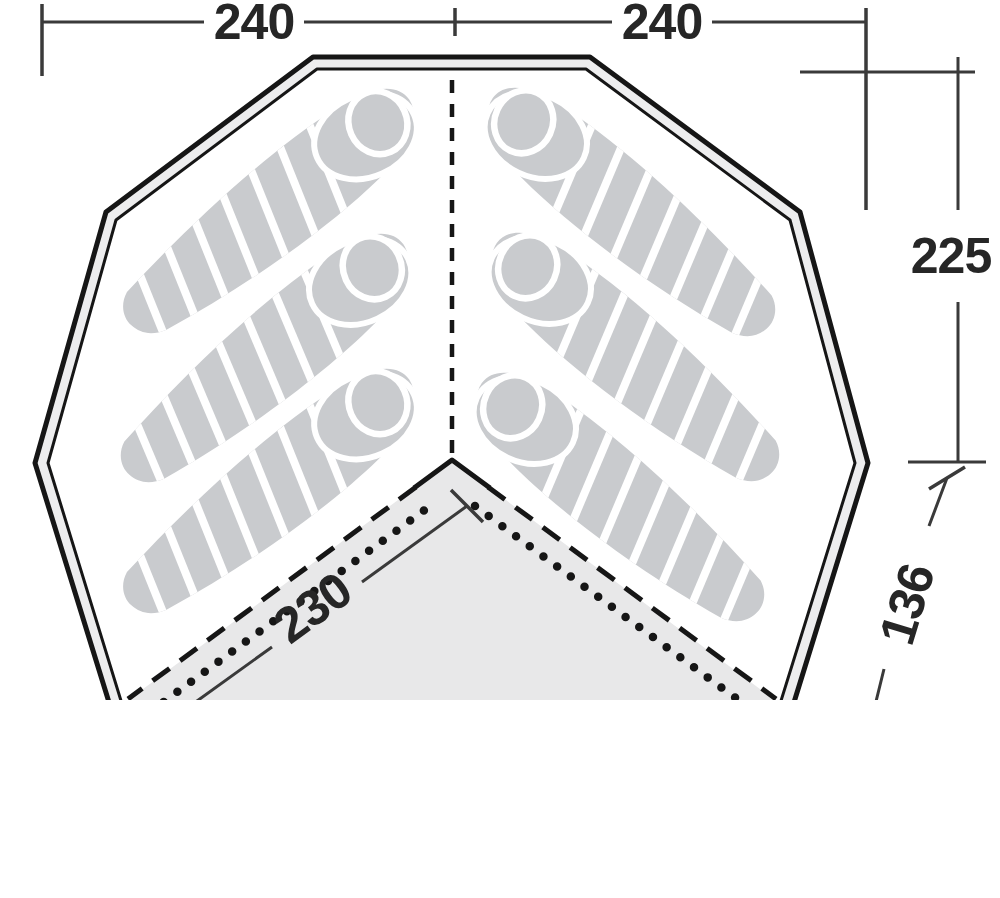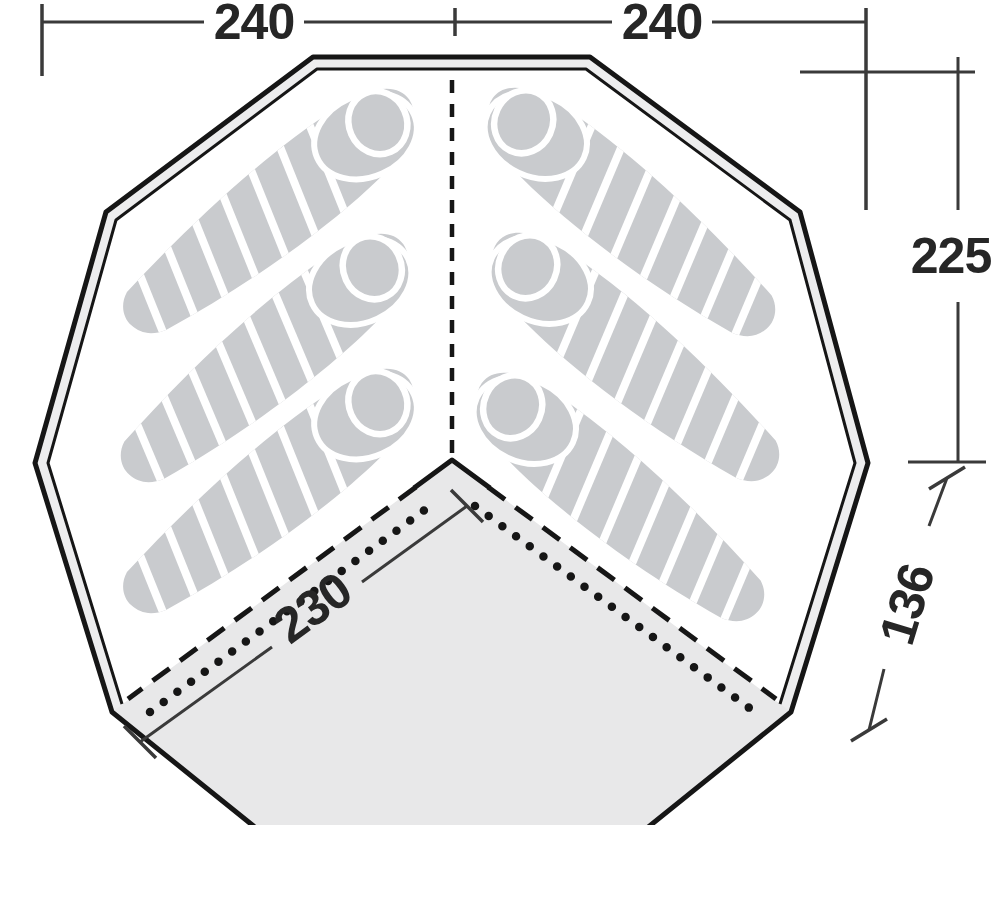--- a/index.html
+++ b/index.html
@@ -1,16 +1,16 @@
 <!DOCTYPE html>
 <html style="--bg: #ffffff; --line: #161616; --dim: #3a3a3a; --text: #262626; --bag: #c9cbce; --bag-stripe: #ffffff; --area: #e8e8e9; --wall-gap: #ededee;"><head>
 <meta charset="utf-8">
 <style>
   html,body{margin:0;padding:0;background:var(--bg,#fff);}
-  .stage{position:relative;width:1000px;height:825px;background:var(--bg,#fff);overflow:hidden;
+  .stage{position:relative;width:1000px;height:700px;background:var(--bg,#fff);overflow:hidden;
          font-family:"Liberation Sans",sans-serif;}
   svg{position:absolute;left:0;top:0;}
 
   
   .band{fill:var(--wall-gap,#ededee);}
   .innerfill{fill:var(--bg,#fff);}
   .living{fill:var(--area,#e8e8e9);}
   .outer{stroke:var(--line,#161616);stroke-width:5;fill:none;stroke-linejoin:round;stroke-linecap:round;}
   .innerline{stroke:var(--line,#161616);stroke-width:3;fill:none;stroke-linejoin:round;}
   .bottomdash{stroke:var(--line,#161616);stroke-width:5;stroke-dasharray:20 14;fill:none;}

